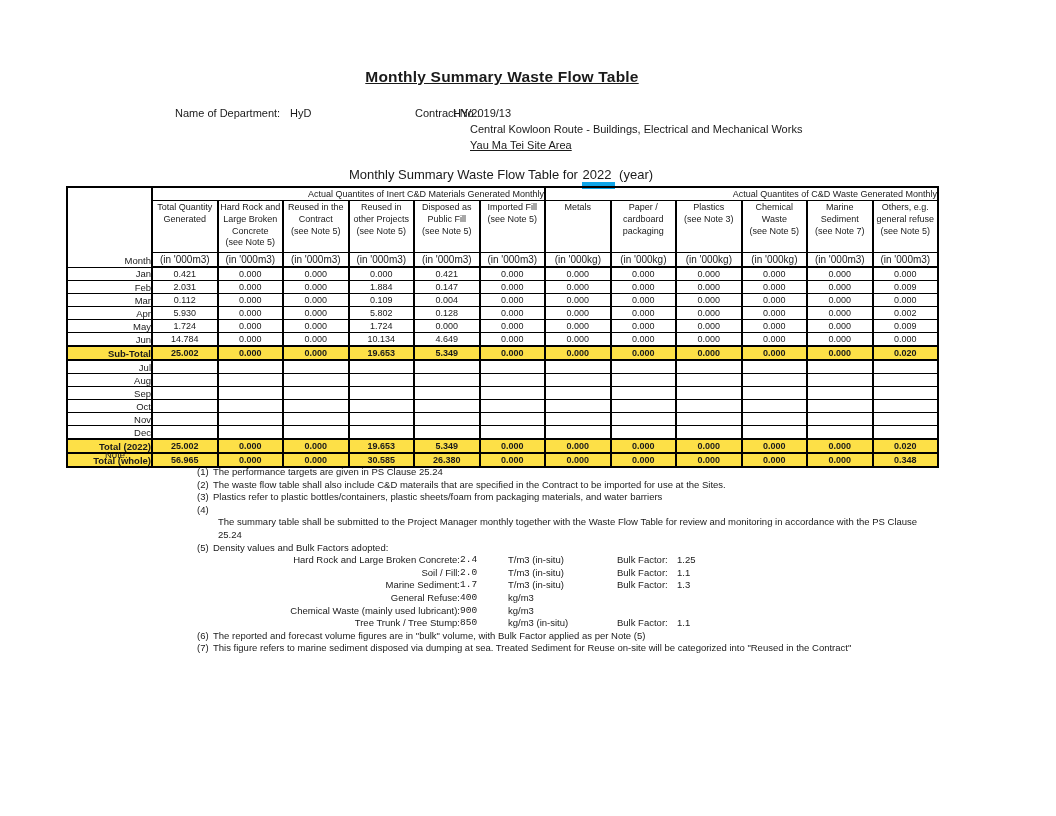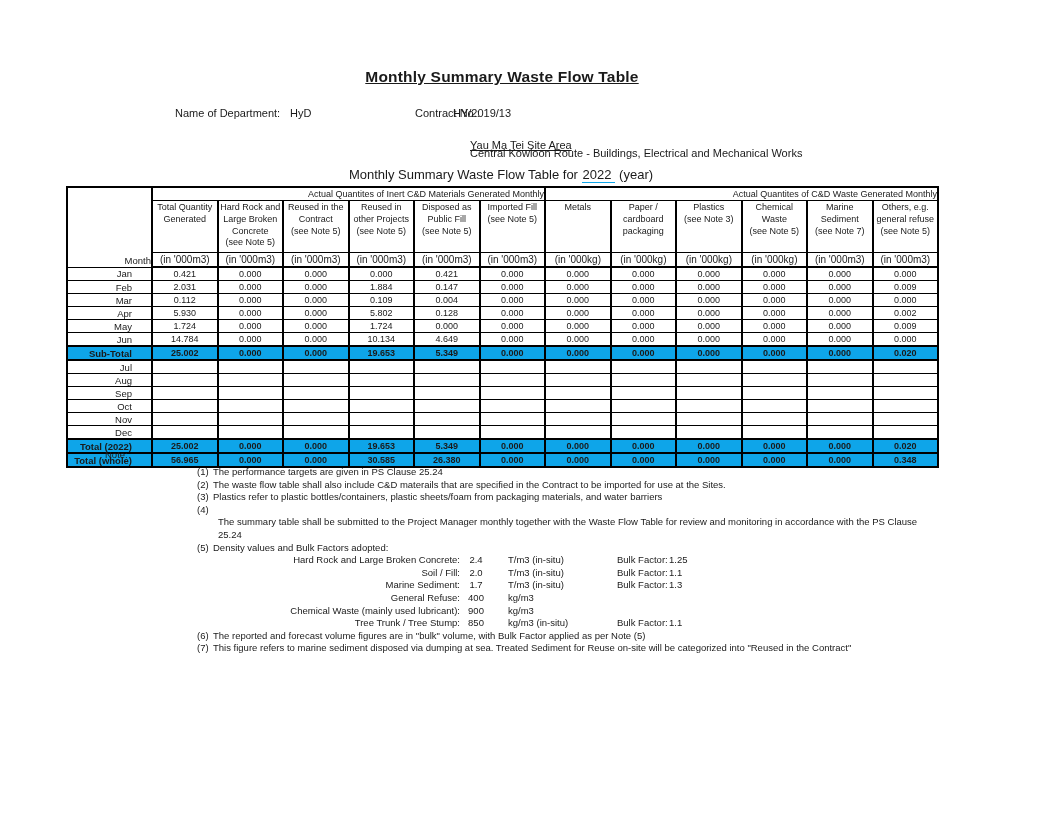--- a/index.html
+++ b/index.html
@@ -4,62 +4,62 @@
 <style>
   html,body{margin:0;padding:0;background:#e8e8e8;}
   .page{position:relative;width:1056px;height:816px;background:#ffffff;
         font-family:"Liberation Sans",sans-serif;color:#1a1a1a;overflow:hidden;margin:0 auto;}
   .doc-title{position:absolute;top:68px;left:0;width:1004px;text-align:center;
              font-size:15.5px;font-weight:bold;letter-spacing:0.2px;}
   .doc-title span{text-decoration:underline;}
   .meta{position:absolute;font-size:11px;white-space:nowrap;}
   .u{text-decoration:underline;}
   .subtitle{position:absolute;top:167px;left:0;width:1002px;text-align:center;font-size:13px;}
-  .subtitle .yr{border-bottom:1px solid #0ea5e9;padding:0 4px 0 1px;}
+  .subtitle .yr{border-bottom:7px solid #0ea5e9;padding:0 4px 0 1px;}
 
   table#wft{position:absolute;left:66px;top:186px;width:872px;border-collapse:collapse;
             table-layout:fixed;border:2px solid #000;}
   #wft th,#wft td{border:solid #000;border-width:1px 2px;padding:0;overflow:hidden;
                   font-weight:normal;white-space:nowrap;}
   #wft .group{height:12px;font-size:9px;text-align:right;}
   #wft .colhead{vertical-align:top;text-align:center;font-size:9px;line-height:11.8px;
                 padding-top:1px;height:50px;}
   #wft .unit{height:13px;font-size:10px;text-align:center;border-bottom-width:2px;}
   #wft .month-head{vertical-align:bottom;text-align:right;font-size:9.5px;padding-bottom:1px;}
   #wft tbody td{height:12px;font-size:9px;text-align:center;}
-  #wft td.rowlabel{text-align:right;padding-right:19px;font-size:9.5px;}
-  #wft tr.total td{background:#0ea5e9;font-weight:bold;border-top-width:2px;border-bottom-width:2px;}
+  #wft td.rowlabel{text-align:right;padding-right:0;font-size:9.5px;}
+  #wft tr.total td{background:#fde047;font-weight:bold;border-top-width:2px;border-bottom-width:2px;}
 
   .note-label{position:absolute;left:70px;top:449px;font-size:9.5px;padding-left:35px;}
   .notes{position:absolute;left:197px;top:466px;width:745px;font-size:9.5px;line-height:12.6px;}
   .nrow{display:flex;}
   .nnum{width:16px;flex:none;}
   .ntext{flex:1;}
   .summary{padding-left:21px;}
   .drow{display:flex;}
   .dlabel{width:263px;text-align:right;flex:none;}
-  .dnum{width:32px;text-align:center;flex:none;}
+  .dnum{width:32px;text-align:left;flex:none;font-family:Liberation Mono, monospace;}
   .dunit{margin-left:16px;width:103px;flex:none;}
   .dbl{width:52px;flex:none;margin-left:6px;}
-  .dbv{margin-left:0;}
+  .dbv{margin-left:8px;}
 </style>
 </head>
 <body>
 
 <div class="page">
 
   <div class="doc-title">
     <span>Monthly Summary Waste Flow Table</span>
   </div>
 
   <div class="meta" style="left:175px;top:107px;">Name of Department:</div>
   <div class="meta" style="left:290px;top:107px;">HyD</div>
   <div class="meta" style="left:415px;top:107px;">Contract No.:</div>
   <div class="meta" style="left:453px;top:107px;">HY/2019/13</div>
-  <div class="meta" style="left:470px;top:123px;margin-top:24px;">Central Kowloon Route - Buildings, Electrical and Mechanical Works</div>
+  <div class="meta" style="left:470px;top:123px;">Central Kowloon Route - Buildings, Electrical and Mechanical Works</div>
   <div class="meta u" style="left:470px;top:139px;">Yau Ma Tei Site Area</div>
 
   <div class="subtitle">
     <span>Monthly Summary Waste Flow Table for </span><span class="yr">2022</span> <span>(year)</span>
   </div>
 
   <table id="wft">
       <colgroup>
         <col style="width: 85px;">
         <col style="width: 65.5px;">

